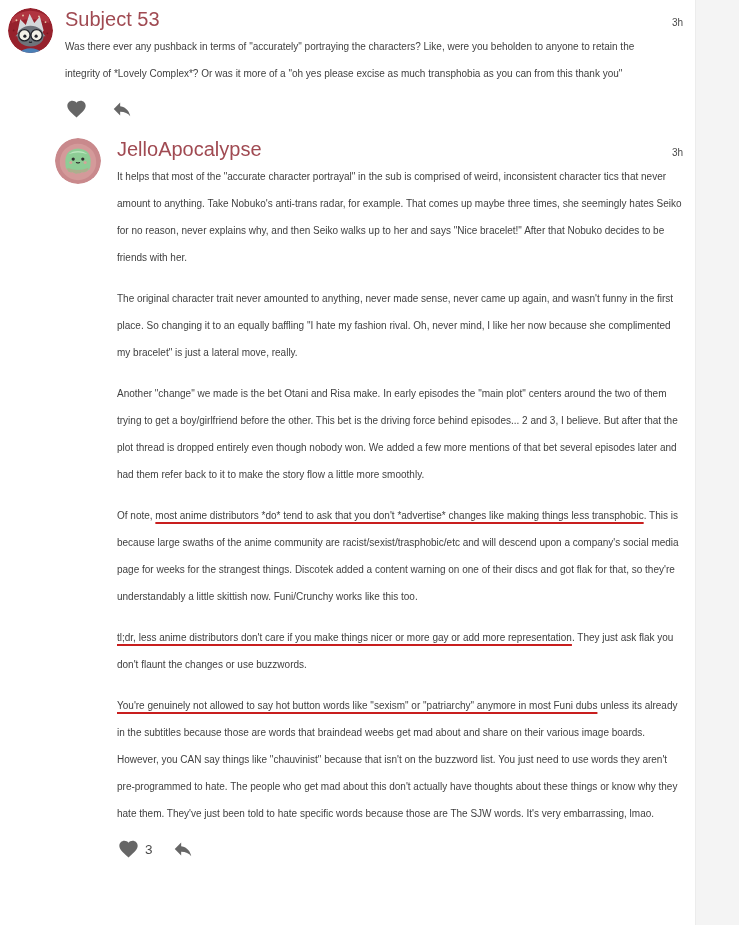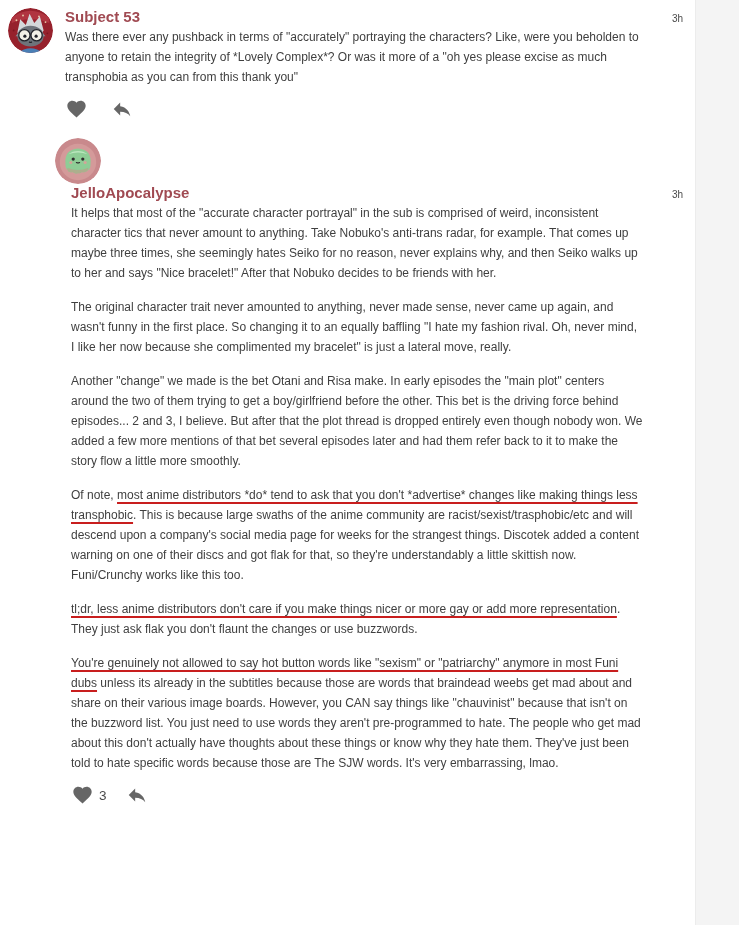--- a/index.html
+++ b/index.html
@@ -26,25 +26,25 @@
     width:45px; height:45px; cursor:pointer;
   }
   .avatar svg{ display:block; width:100%; height:100%; }
   .comment-main{ flex:1 1 auto; min-width:0; margin-left:12px; }
 
   .comment-header{
     display:flex; justify-content:space-between; align-items:baseline;
     margin-bottom:2px;
   }
   .username{
-    font-weight:bold; font-size:15px; color:var(--username); cursor:pointer;
+    font-weight:normal; font-size:20px; color:var(--username); cursor:pointer;
   }
   .timestamp{ font-size:10px; color:var(--timestamp); }
 
-  .comment-text{ font-size:12px; line-height:20px; color:var(--text); }
+  .comment-text{ font-size:10px; line-height:27px; color:var(--text); }
   .comment-text p{ margin:0 0 14px 0; }
   .comment-text p:last-child{ margin-bottom:0; }
   .root-text{ max-width:606px; }
   .reply-text{ max-width:572px; }
 
   .u-red{
     text-decoration:underline;
     text-decoration-color:var(--underline);
     text-decoration-thickness:2px;
     text-underline-offset:3px;
@@ -54,21 +54,21 @@
     display:flex; align-items:center; margin-top:9px; height:26px;
   }
   .action-btn{
     background:none; border:none; cursor:pointer; padding:0;
     display:flex; align-items:center; color:var(--icon);
   }
   .action-btn svg{ display:block; }
   .like-count{ font-size:13.5px; color:var(--timestamp); margin:0 6px 0 5px; }
   .action-gap{ width:22px; }
 
-  .reply-block{ margin-left:47px; margin-top:16px;flex-direction:column; }
+  .reply-block{ margin-left:47px; margin-top:16px; }
   .reply-block .avatar{ width:46px; height:46px; }
   .reply-block .comment-main{ margin-left:16px; }
 </style>
 </head>
 <body>
 
 <div class="page-gutter"></div>
 
 <div class="thread">
 

